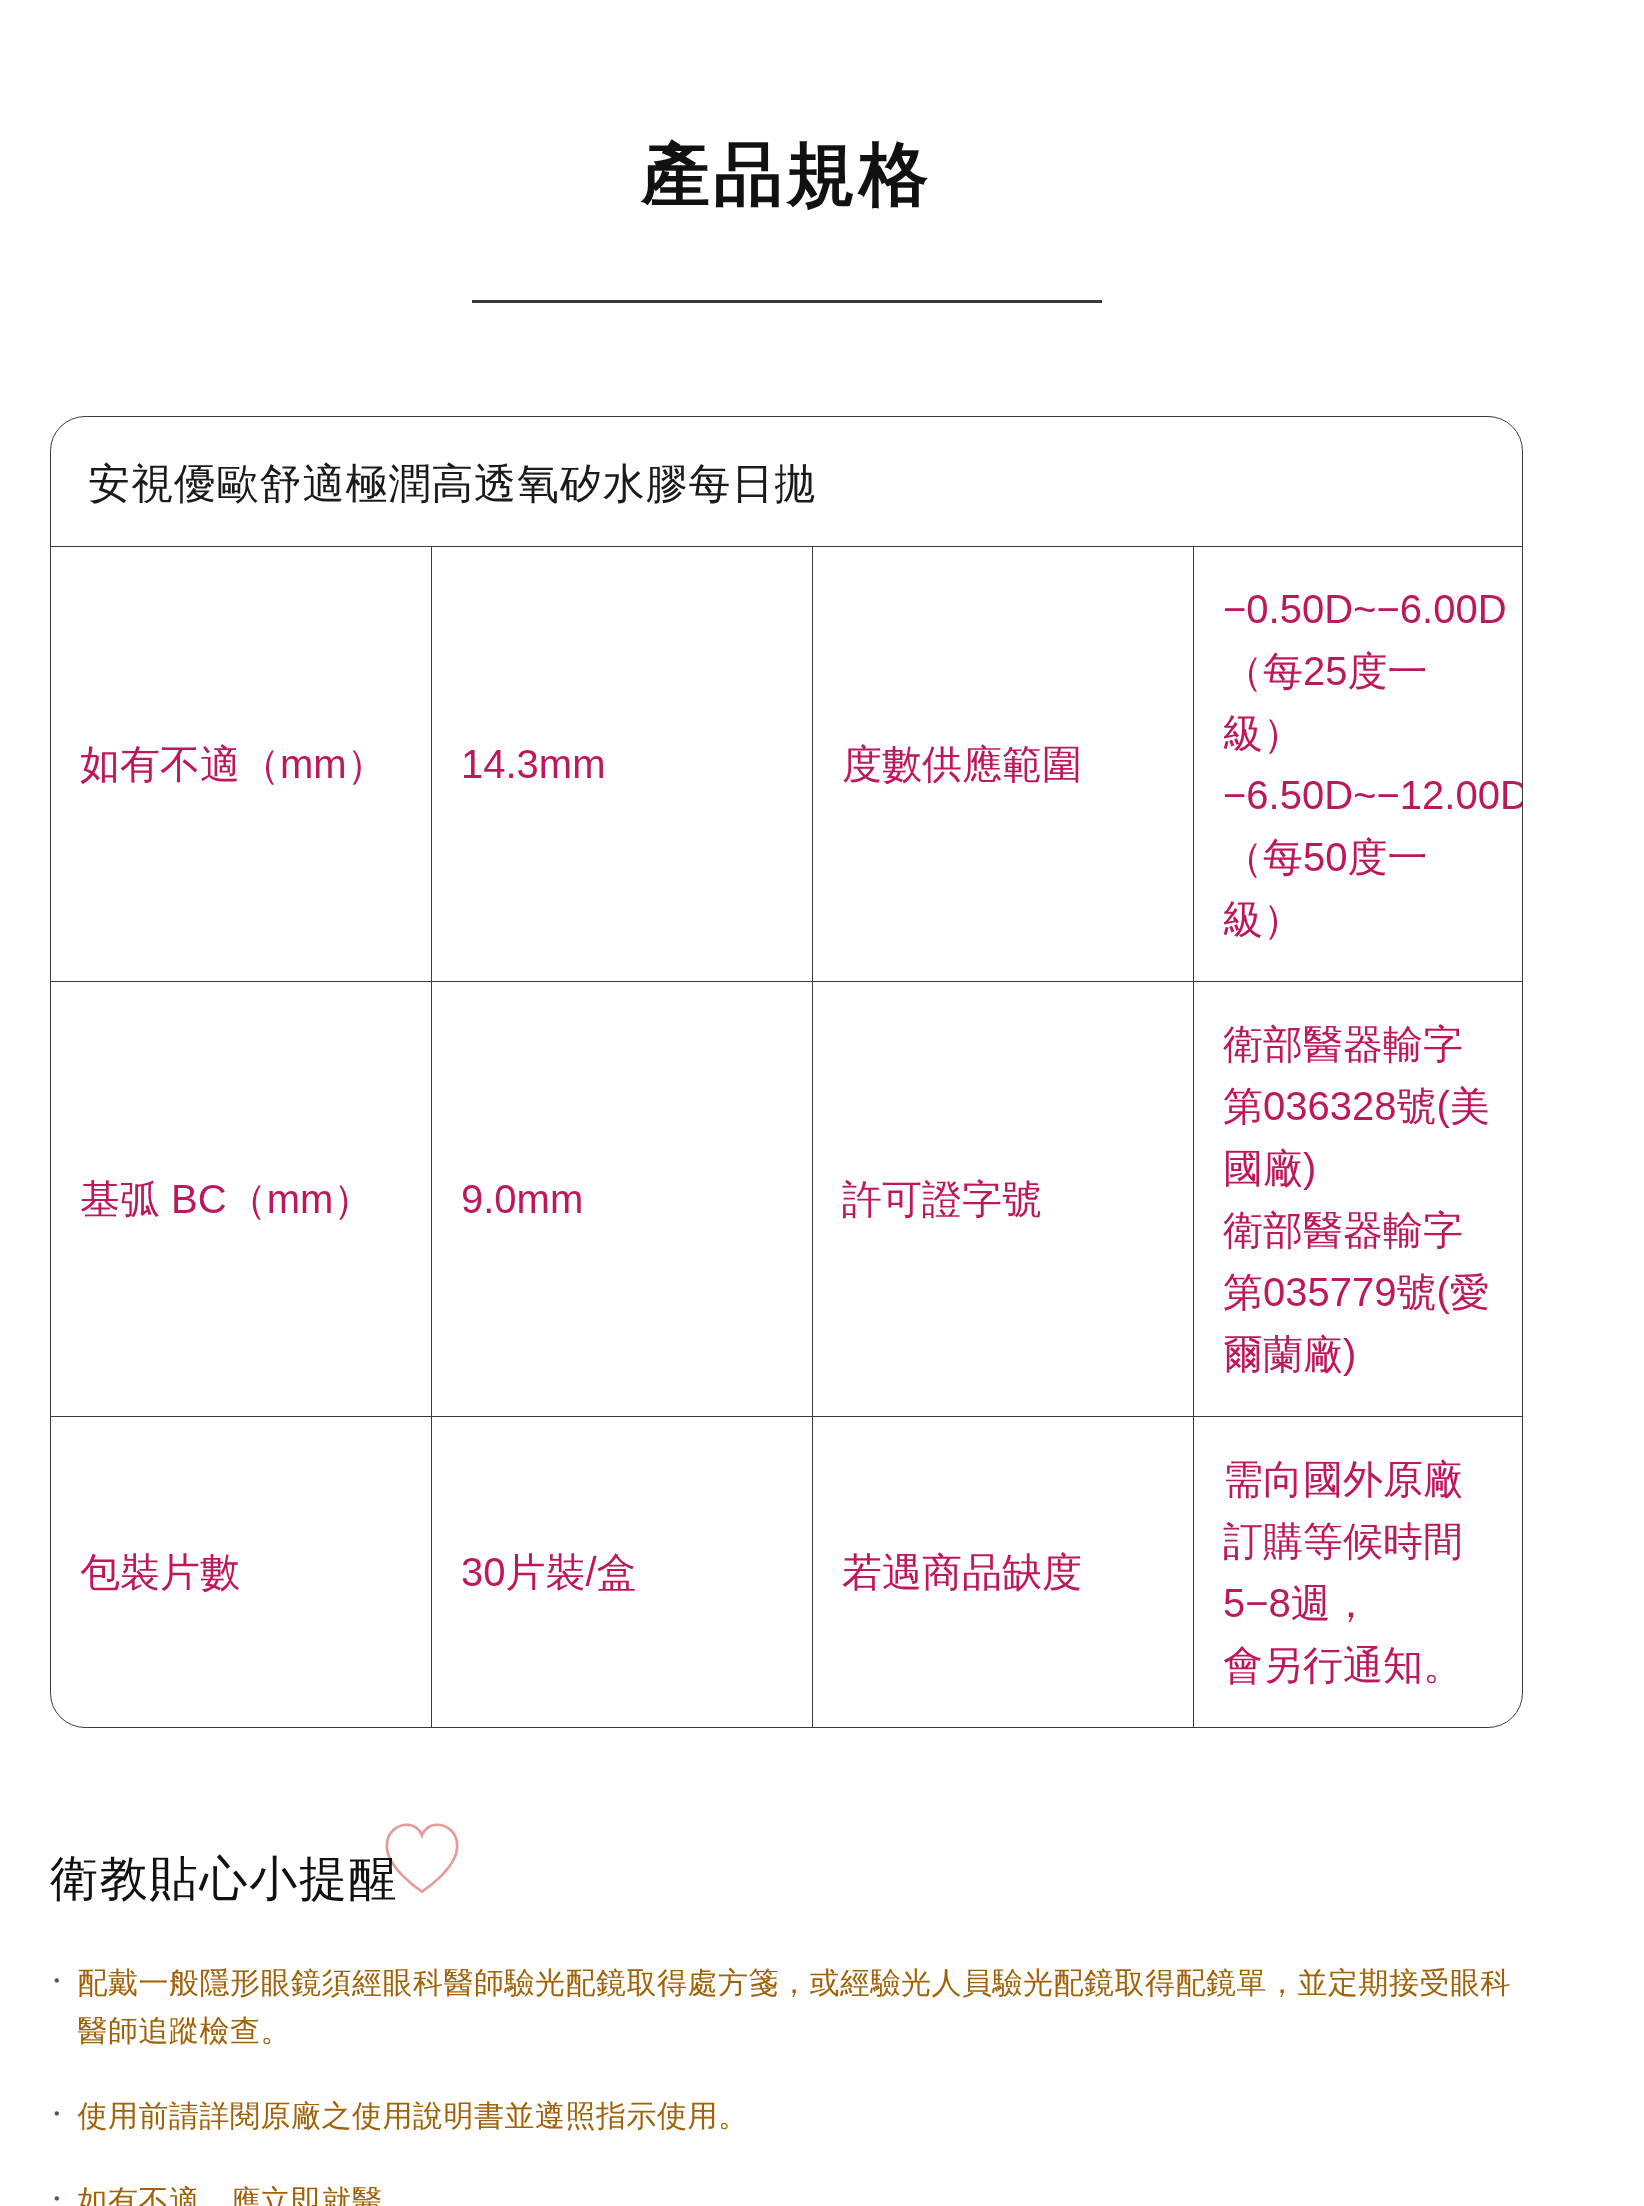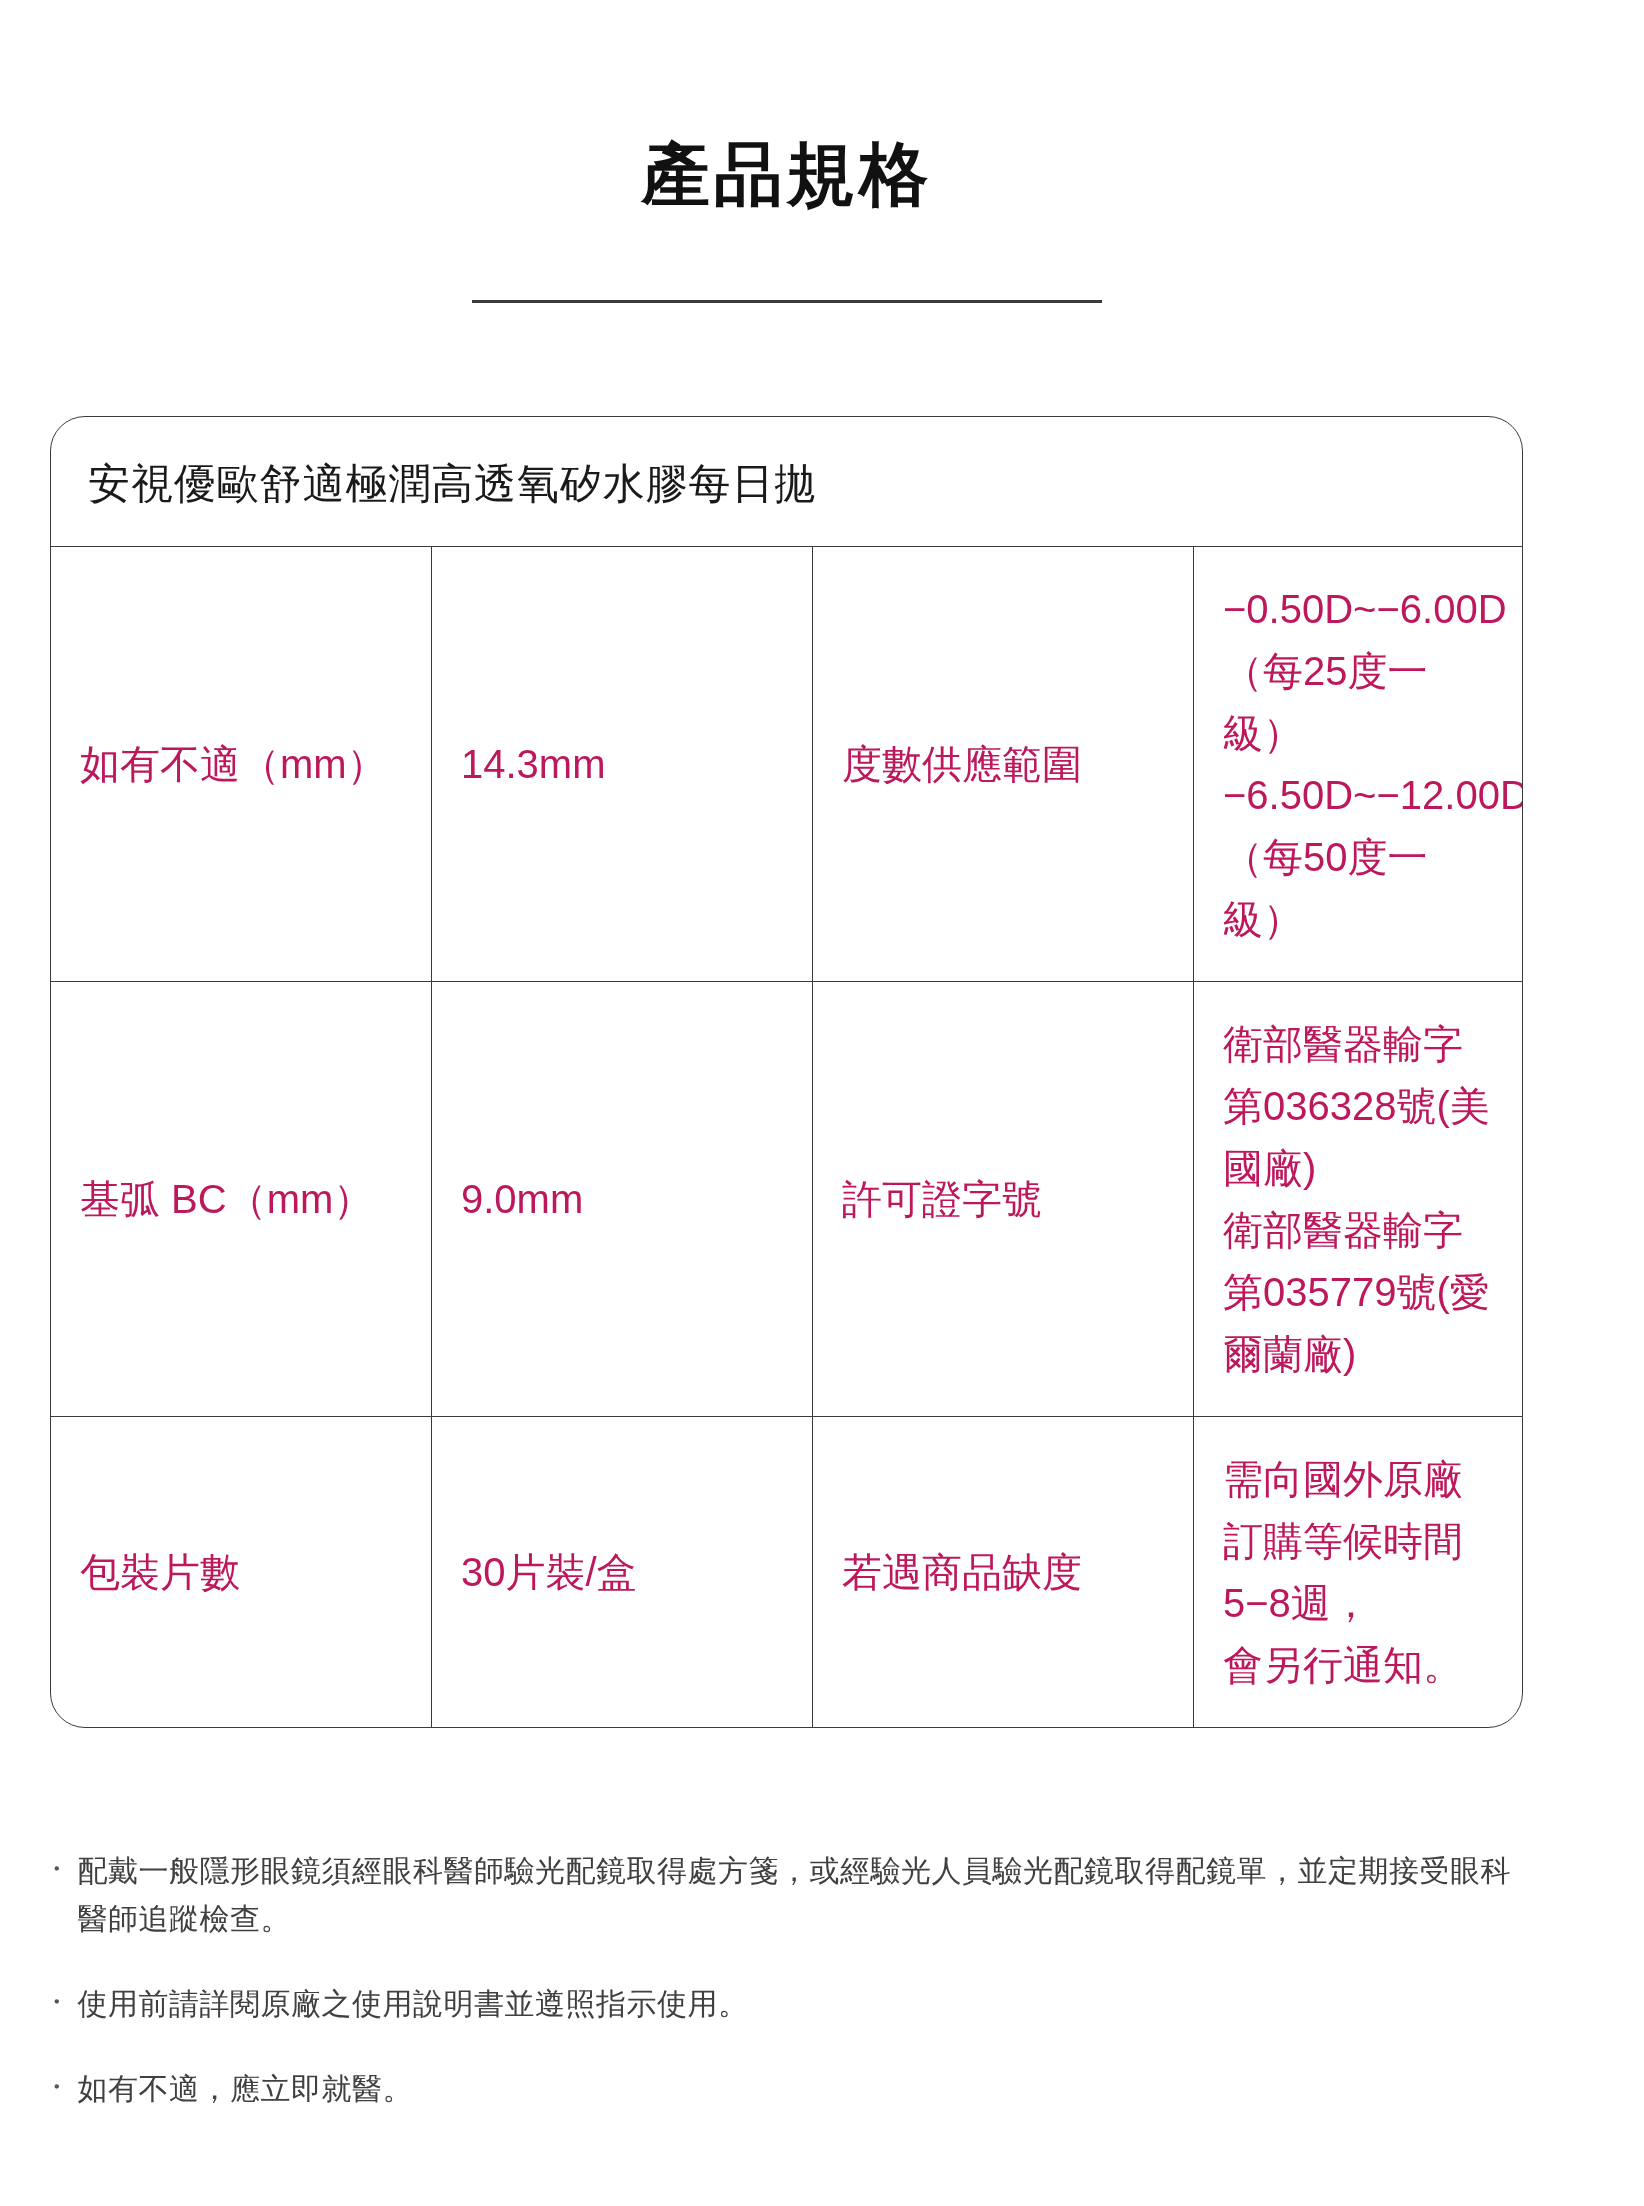--- a/index.html
+++ b/index.html
@@ -126,21 +126,21 @@
     list-style: none;
     margin: 48px 0 0 0;
     padding: 0;
   }
   ul.tips-list li {
     position: relative;
     padding-left: 27.4px;
     margin-bottom: 37px;
     font-size: 30px;
     line-height: 1.6;
-    color: #404040;
+    color: #a16207;
     letter-spacing: 0.5px;
   }
   ul.tips-list li::before {
     content: "・";
     position: absolute;
     left: -7.3px;
     top: 0;
     color: #555;
     font-size: 27.4px;
   }
@@ -187,20 +187,26 @@
           <td class="col-value2 multi-line cell-red">
             <span>需向國外原廠訂購等候時間5−8週，</span>
             <span>會另行通知。</span>
           </td>
         </tr>
       </tbody>
     </table>
   </div>
 
   <div class="tips-section">
+    <div class="tips-heading-wrap">
+      <span class="tips-heading">衛教貼心小提醒</span>
+      <svg class="heart-icon" viewBox="0 0 100 100">
+        <path d="M50 86 C50 86 10 60 10 34 C10 18 22 10 33 10 C42 10 48 16 50 22 C52 16 58 10 67 10 C78 10 90 18 90 34 C90 60 50 86 50 86 Z" fill="none" stroke="#e79a9a" stroke-width="3"></path>
+      </svg>
+    </div>
 
     <ul class="tips-list">
       <li>配戴一般隱形眼鏡須經眼科醫師驗光配鏡取得處方箋，或經驗光人員驗光配鏡取得配鏡單，並定期接受眼科醫師追蹤檢查。</li>
       <li>使用前請詳閱原廠之使用說明書並遵照指示使用。</li>
       <li>如有不適，應立即就醫。</li>
     </ul>
   </div>
 
 </div>
 

